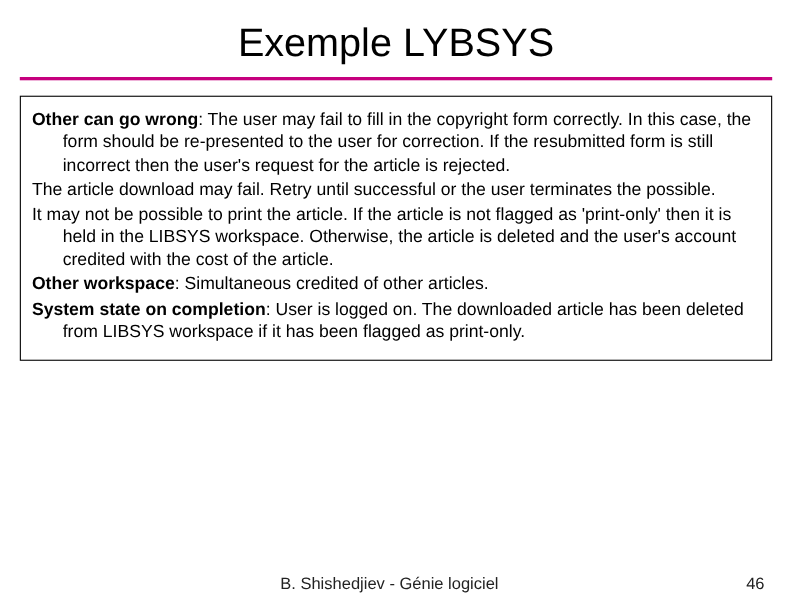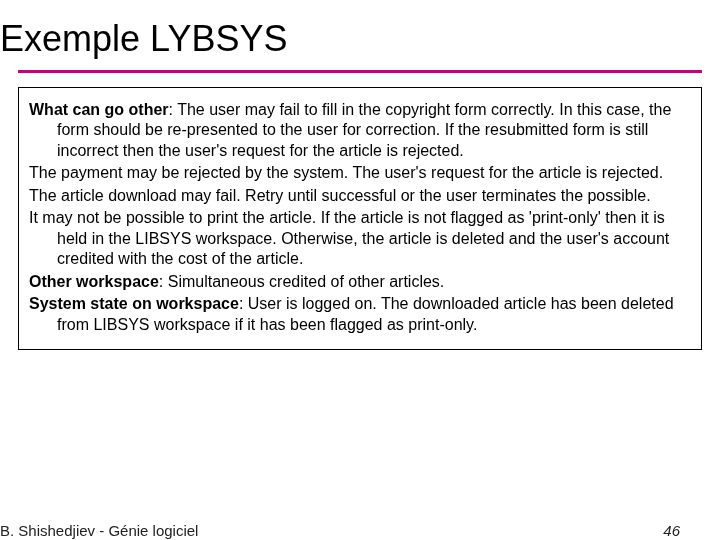--- a/index.html
+++ b/index.html
@@ -6,21 +6,21 @@
   body{
     width:720px;height:540px;
     background:#fff;
     font-family:Arial,Helvetica,sans-serif;
     position:relative;
     color:#000;
   }
   .slide{box-sizing:border-box;width:720px;height:540px;position:relative}
   .title{
     font-size:36px;
-    text-align:left;
+    text-align:center;
     padding-top:18px;
     padding-bottom:10px;
   }
   .rule{
     height:3px;background:#c6007e;
     margin:0 18px 14px 18px;
   }
   .box{
     border:1px solid #000;
     margin:0 18px;
@@ -34,51 +34,48 @@
     text-indent:-28px;
   }
   .lead{font-weight:bold}
   .footer{
     position:absolute;
     bottom:18px;left:0;right:0;
     font-size:15px;
     color:#222;
   }
   .footer .author{
-    position:absolute;left:0;right:12px;
+    position:absolute;left:0;right:12px;text-align:center;
   }
   .footer .page{
-    position:absolute;right:40px;font-style:italic;
+    position:absolute;right:25px;
   }
 </style>
 </head>
 <body>
 <div class="slide">
 
   <div class="title">Exemple LYBSYS</div>
   <div class="rule"></div>
 
   <div class="box">
     <p class="para">
-      <span class="lead">What can go other</span><span>: The user may fail to fill in the copyright form correctly. In this case, the form should be re-presented  to the user for correction. If the resubmitted form is still incorrect then the user's request for the article is rejected.</span>
-    </p>
-    <p class="para">
-      <span class="lead"></span><span>The payment may be rejected by the system. The user's request for the article is rejected.</span>
+      <span class="lead">Other can go wrong</span><span>: The user may fail to fill in the copyright form correctly. In this case, the form should be re-presented  to the user for correction. If the resubmitted form is still incorrect then the user's request for the article is rejected.</span>
     </p>
     <p class="para">
       <span class="lead"></span><span>The article download may fail. Retry until successful or the user terminates the possible.</span>
     </p>
     <p class="para">
       <span class="lead"></span><span>It may not be possible to print the article. If the article is not flagged as 'print-only' then it is held in the LIBSYS workspace. Otherwise, the article is deleted and the user's account credited with the cost of the article.</span>
     </p>
     <p class="para">
       <span class="lead">Other workspace</span><span>: Simultaneous credited of other articles.</span>
     </p>
     <p class="para">
-      <span class="lead">System state on workspace</span><span>: User is logged on. The downloaded article has been deleted from LIBSYS workspace if it has been flagged as print-only.</span>
+      <span class="lead">System state on completion</span><span>: User is logged on. The downloaded article has been deleted from LIBSYS workspace if it has been flagged as print-only.</span>
     </p>
   </div>
 
   <div class="footer">
     <span class="author">B. Shishedjiev - Génie logiciel</span>
     <span class="page">46</span>
   </div>
 </div>
 
 </body></html>

